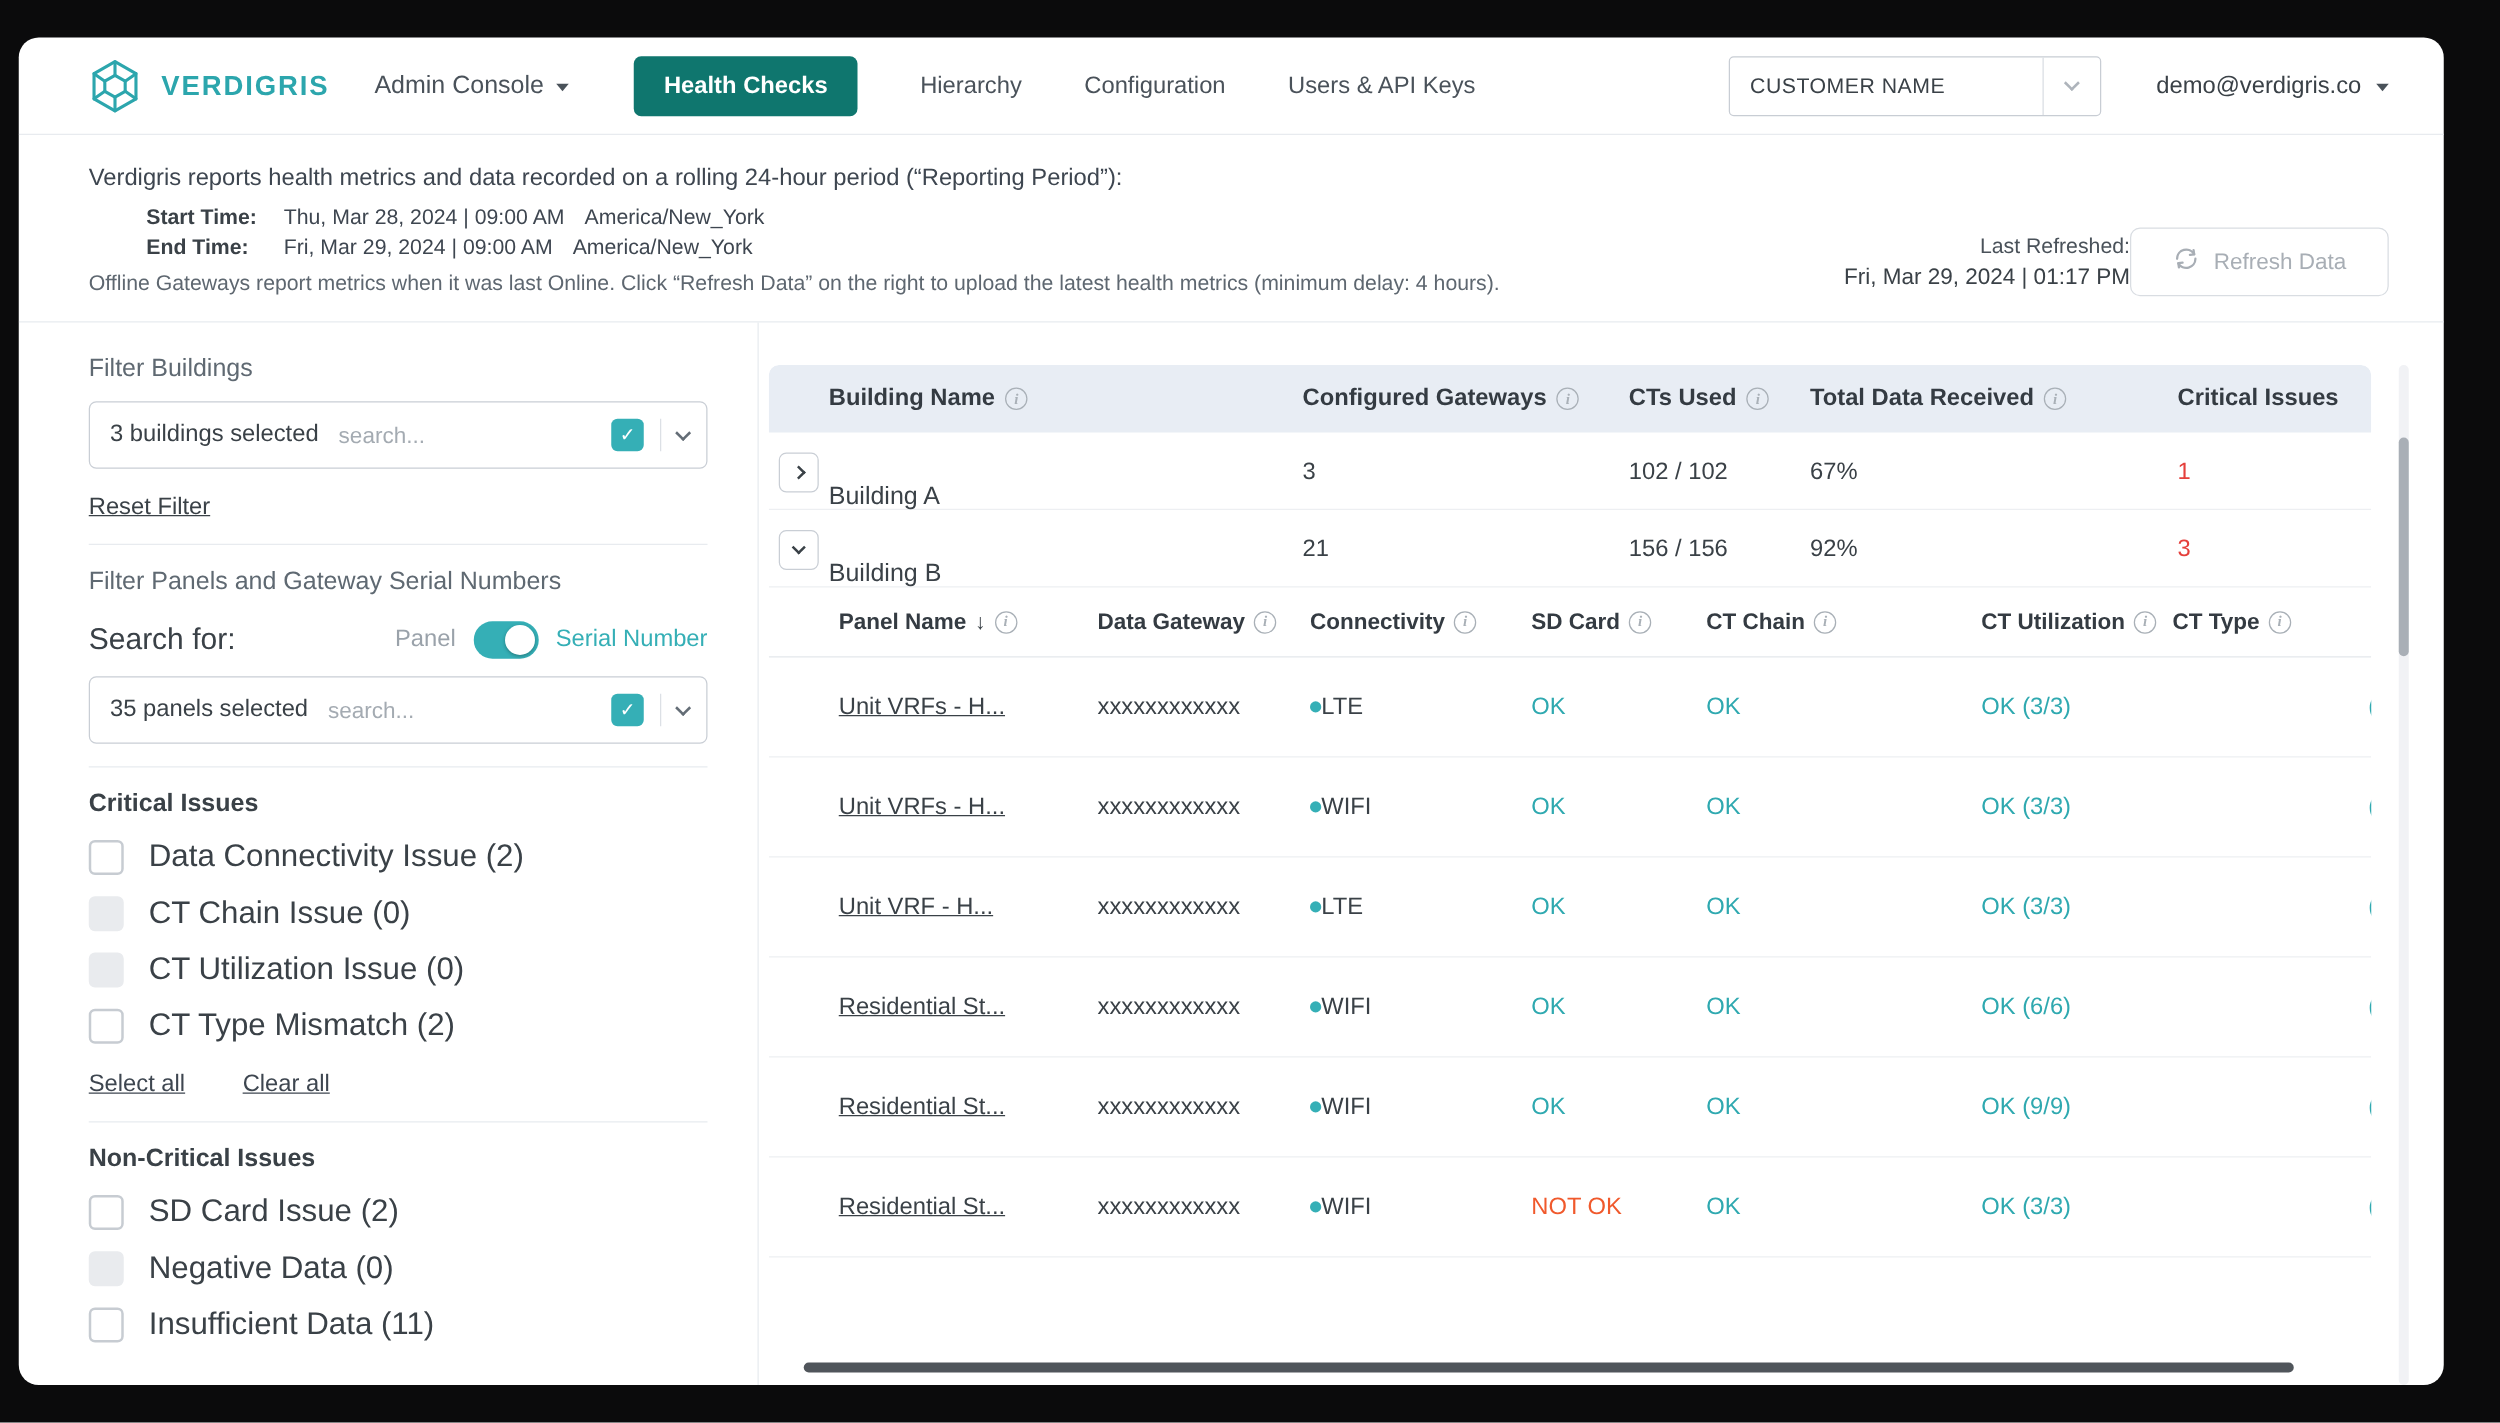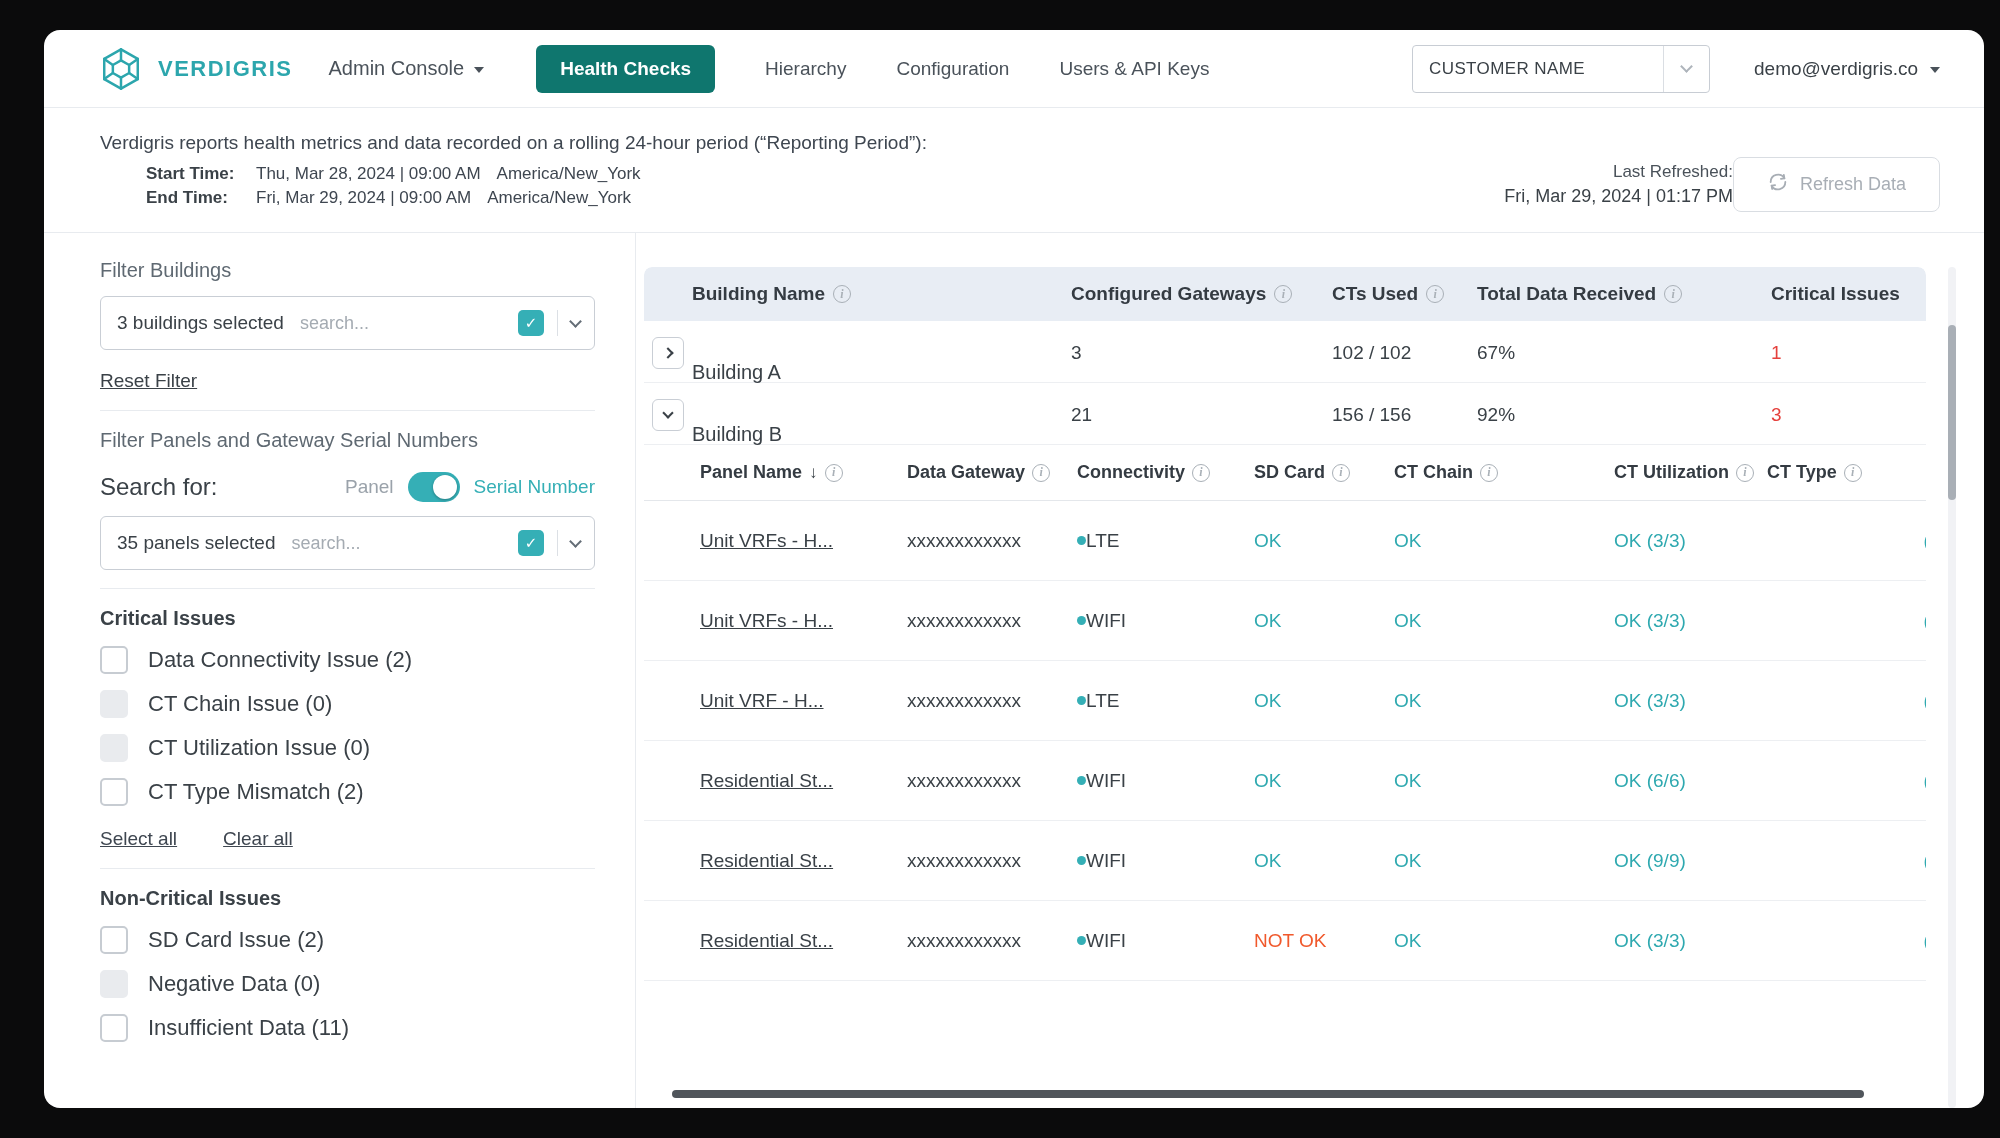--- a/index.html
+++ b/index.html
@@ -1,19 +1,19 @@
 <!DOCTYPE html>
 <html><head>
 <meta charset="utf-8">
 <style>
   * { box-sizing: border-box; margin: 0; padding: 0; }
   html, body { width: 2000px; height: 1138px; }
   body { background: #0b0b0c; font-family: "Liberation Sans", "DejaVu Sans", sans-serif; }
 
-  .window { position: absolute; left: 44px; top: 30px; width: 1940px; height: 1078px;
+  .window { position: absolute; left: 15px; top: 30px; width: 1940px; height: 1078px;
             background: #fff; border-radius: 16px; overflow: hidden; display: flex; flex-direction: column; }
 
   
   .topnav { flex: 0 0 78px; display: flex; align-items: center; padding: 0 44px 0 54px; border-bottom: 1px solid #E8EBEF; }
   .brand { display: flex; align-items: center; gap: 14px; }
   .logo svg { display: block; }
   .brand-text { font-size: 22px; font-weight: 700; letter-spacing: 1.5px; color: #2CA6AD; }
   .console-dd { display: flex; align-items: center; gap: 10px; margin-left: 36px; font-size: 20px; color: #4A525A; cursor: pointer; }
   .caret { width: 0; height: 0; border-left: 5px solid transparent; border-right: 5px solid transparent;
            border-top: 6px solid #4A525A; display: inline-block; margin-top: 2px; }
@@ -68,21 +68,21 @@
   .sf-group { display: flex; align-items: center; gap: 14px; }
   .toggle-off { font-size: 19px; color: #9AA2AA; cursor: pointer; }
   .toggle-on { font-size: 19px; color: #35AFB6; font-weight: 500; cursor: pointer; }
   .switch { width: 52px; height: 30px; background: #35AFB6; border-radius: 15px; position: relative; cursor: pointer; flex: 0 0 auto; }
   .knob { position: absolute; top: 3px; right: 3px; width: 24px; height: 24px; background: #fff; border-radius: 50%;
           box-shadow: 0 1px 3px rgba(0,0,0,.3); }
   .group-title { font-size: 20px; font-weight: 700; color: #3A4147; margin-top: 4px; }
   .cb-row { display: flex; align-items: center; gap: 20px; margin-top: 16px; cursor: pointer; }
   .cb { width: 28px; height: 28px; border: 2px solid #C7CCD2; border-radius: 5px; background: #fff; flex: 0 0 auto; }
   .cb[data-state="disabled"] { background: #E9EBEE; border-color: #E9EBEE; }
-  .cb-label { font-size: 22px; color: #3A4147; }
+  .cb-label { font-size: 25px; color: #3A4147; }
   .link-row { margin-top: 22px; display: flex; gap: 46px; }
   .text-link { font-size: 19px; color: #3E4650; text-decoration: underline; cursor: pointer; }
 
   
   .main { flex: 1; position: relative; padding: 34px 58px 0 8px; min-width: 0; }
   .table { position: relative; overflow: hidden; border-radius: 8px 8px 0 0; }
   .t-head, .b-row { display: grid; grid-template-columns: 48px minmax(0,1fr) 261px 145px 294px 155px; align-items: center; }
   .t-head { background: #E8EDF4; height: 54px; border-radius: 8px 8px 0 0; }
   .th { display: flex; align-items: center; gap: 8px; font-size: 19px; font-weight: 700; color: #343B42; white-space: nowrap; }
   .b-row { height: 62px; border-bottom: 1px solid #EDEFF2; font-size: 19px; color: #3A4147; }
@@ -163,20 +163,21 @@
       <div class="time-row">
         <span class="t-label">Start Time:</span>
         <span class="t-val">Thu, Mar 28, 2024 | 09:00 AM</span>
         <span class="t-tz">America/New_York</span>
       </div>
       <div class="time-row">
         <span class="t-label">End Time:</span>
         <span class="t-val">Fri, Mar 29, 2024 | 09:00 AM</span>
         <span class="t-tz">America/New_York</span>
       </div>
+      <p class="note">Offline Gateways report metrics when it was last Online. Click “Refresh Data” on the right to upload the latest health metrics (minimum delay: 4 hours).</p>
     </div>
     <div class="report-right">
       <div class="lr-text">
         <div class="lr-label">Last Refreshed:</div>
         <div class="lr-value">Fri, Mar 29, 2024 | 01:17 PM</div>
       </div>
       <button class="refresh-btn">
         <span>
           <svg width="22" height="22" viewBox="0 0 24 24" fill="none" stroke="#A8AEB5" stroke-width="2" stroke-linecap="round" stroke-linejoin="round">
             <path d="M20 12a8 8 0 0 1-14.9 4"></path>

